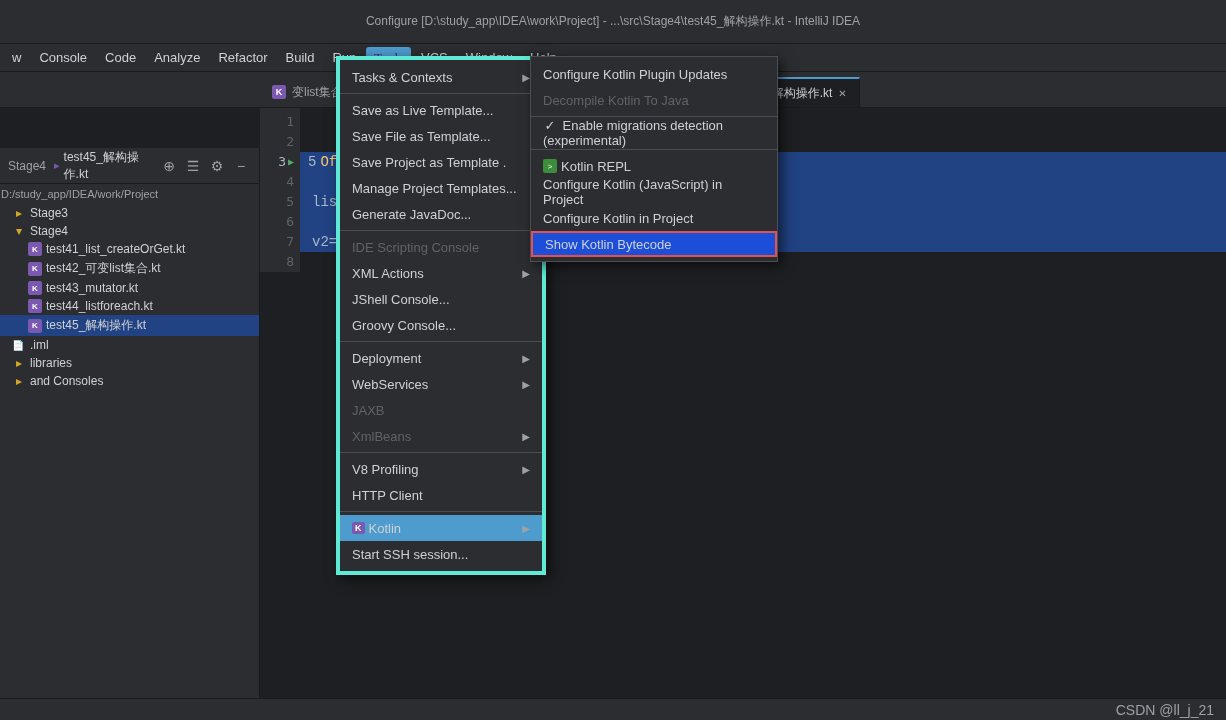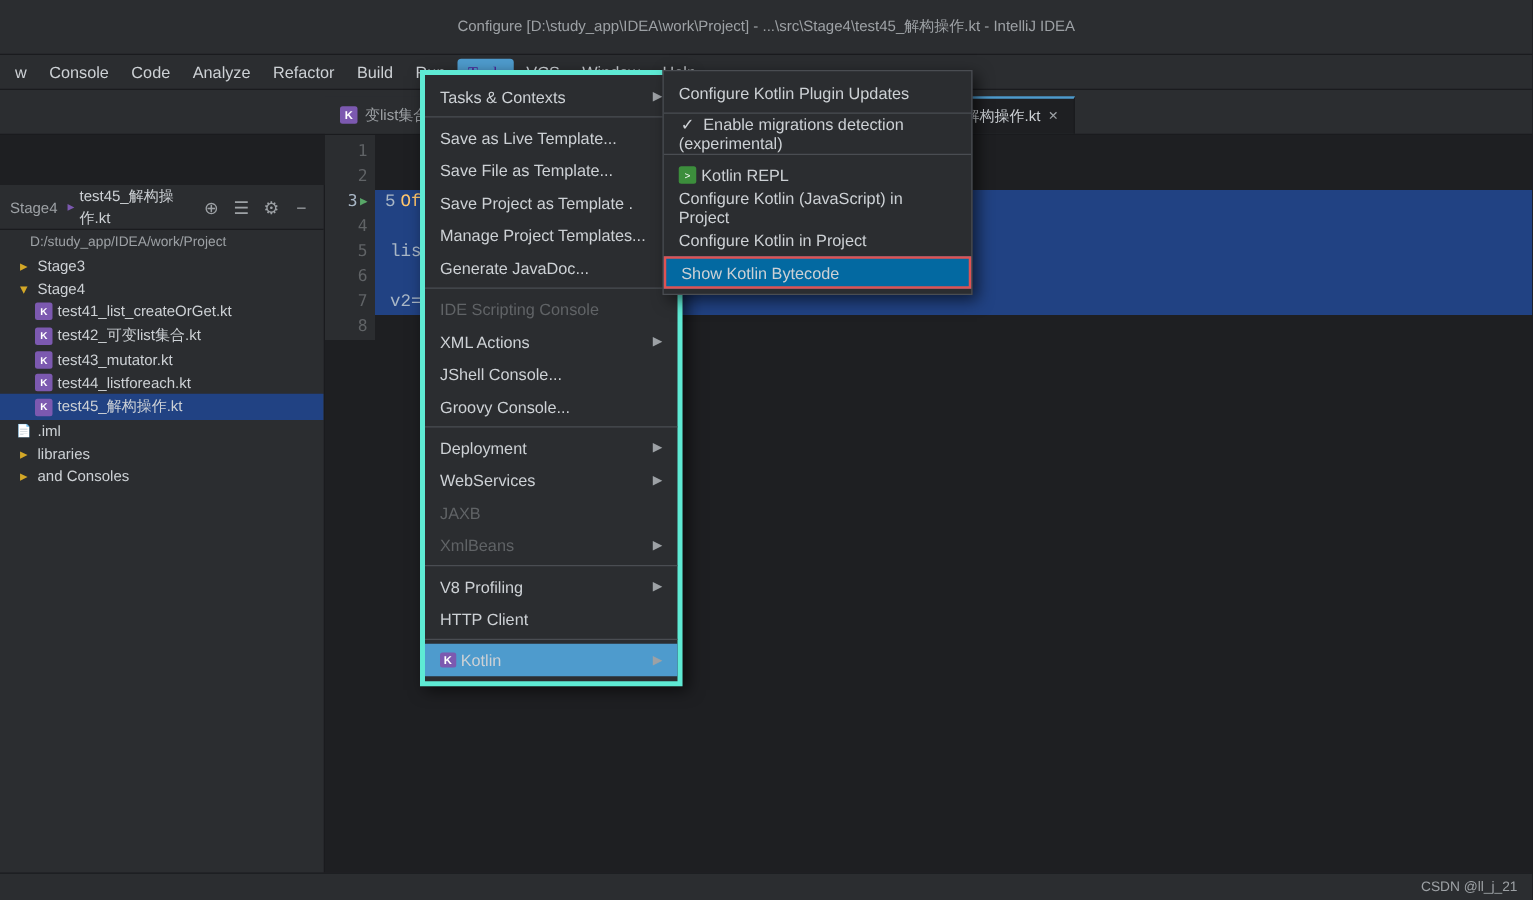--- a/index.html
+++ b/index.html
@@ -135,21 +135,21 @@
       align-items: center;
       justify-content: center;
       cursor: pointer;
       color: #9da1a5;
       font-size: 14px;
       border-radius: 2px;
     }
     .sidebar-path {
       font-size: 11px;
       color: #9da1a5;
-      padding: 4px 24px;
+      padding: 4px 1px;
     }
     .sidebar-tree {
       overflow-y: auto;
       flex: 1;
     }
     .tree-item {
       padding: 2px 8px 2px 12px;
       cursor: pointer;
       font-size: 12px;
       color: #cdd1d5;
@@ -267,21 +267,21 @@
       background: #4e9bcd;
     }
 
     
     .status-bar {
       height: 22px;
       background: #2b2d30;
       display: flex;
       align-items: center;
       padding: 0 12px;
-      font-size: 11px;
+      font-size: 14px;
       color: #9da1a5;
       border-top: 1px solid #1a1b1e;
       position: absolute;
       bottom: 0;
       left: 0;
       right: 0;
       justify-content: flex-end;
     }
   </style>
 </head>
@@ -495,44 +495,50 @@
       <span>HTTP Client</span>
     </div>
     <div class="menu-separator"></div>
     <div class="menu-section-item active">
       <span style="display:flex;align-items:center;gap:4px;">
         <span style="color:#7c59b0;font-size:10px;background:#7c59b0;color:#fff;padding:1px 3px;border-radius:2px;font-weight:bold;font-size:9px;">K</span>
         Kotlin
       </span>
       <span class="arrow">▶</span>
     </div>
+    <div class="menu-section-item">
+      <span>Start SSH session...</span>
+    </div>
   </div>
 
   <div class="kotlin-submenu">
     <div class="menu-section-item">
       <span>Configure Kotlin Plugin Updates</span>
+    </div>
+    <div class="menu-section-item disabled">
+      <span>Decompile Kotlin To Java</span>
     </div>
     <div class="menu-separator"></div>
     <div class="menu-section-item">
       <span><span class="menu-check">✓</span> Enable migrations detection (experimental)</span>
     </div>
     <div class="menu-separator"></div>
     <div class="menu-section-item">
       <span style="display:flex;align-items:center;gap:4px;">
         <span style="width:14px;height:14px;background:#3c8e3c;border-radius:2px;display:inline-flex;align-items:center;justify-content:center;font-size:8px;color:#fff;">&gt;</span>
         Kotlin REPL
       </span>
     </div>
     <div class="menu-section-item">
       <span>Configure Kotlin (JavaScript) in Project</span>
     </div>
     <div class="menu-section-item">
       <span>Configure Kotlin in Project</span>
     </div>
-    <div class="menu-section-item highlighted" style="background:#0369a1;border:2px solid #e05252;color:#cdd1d5;">
+    <div class="menu-section-item highlighted" style="background:#1d4ed8;border:2px solid #e05252;color:#cdd1d5;">
       <span>Show Kotlin Bytecode</span>
     </div>
   </div>
 
 </div>
 
 <div class="status-bar">
   <span>CSDN @ll_j_21</span>
 </div>
 

